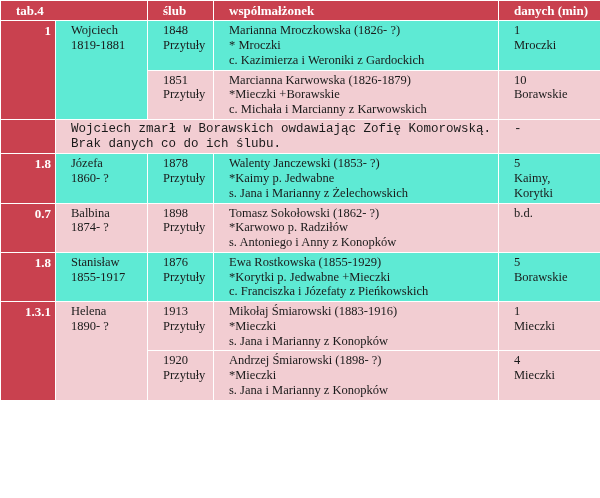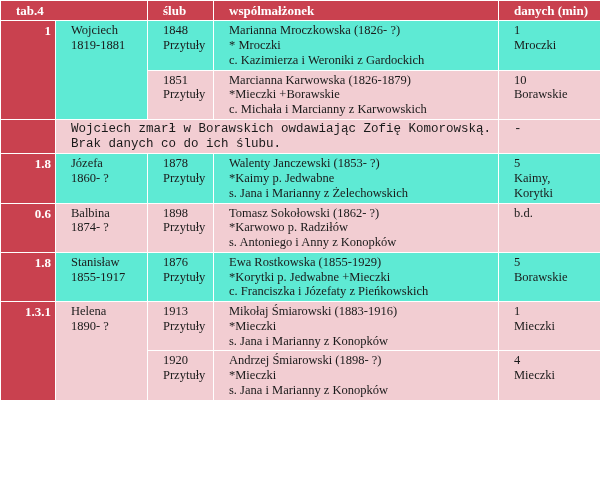--- a/index.html
+++ b/index.html
@@ -111,21 +111,21 @@
 
     <tr>
       <td class="idx">1.8</td>
       <td class="dark pre">Józefa<br>1860- ?</td>
       <td class="dark pre">1878<br>Przytuły</td>
       <td class="dark pre">Walenty Janczewski (1853- ?)<br>*Kaimy p. Jedwabne<br>s. Jana i Marianny z Żelechowskich</td>
       <td class="dark pre">5<br>Kaimy,<br>Korytki</td>
     </tr>
 
     <tr>
-      <td class="idx">0.6</td>
+      <td class="idx">0.7</td>
       <td class="light pre">Balbina<br>1874- ?</td>
       <td class="light pre">1898<br>Przytuły</td>
       <td class="light pre">Tomasz Sokołowski (1862- ?)<br>*Karwowo p. Radziłów<br>s. Antoniego i  Anny z Konopków</td>
       <td class="light pre">b.d.</td>
     </tr>
 
     <tr>
       <td class="idx">1.8</td>
       <td class="dark pre">Stanisław<br>1855-1917</td>
       <td class="dark pre">1876<br>Przytuły</td>

